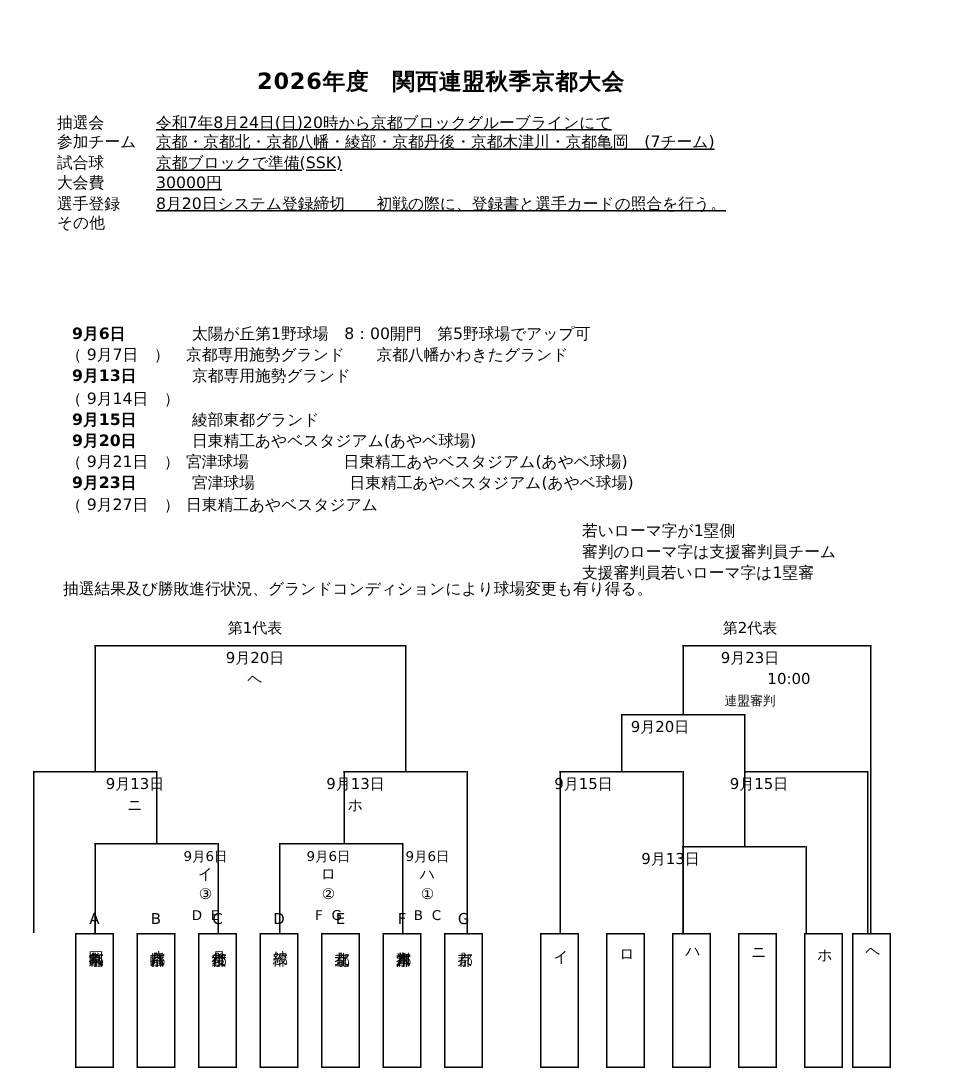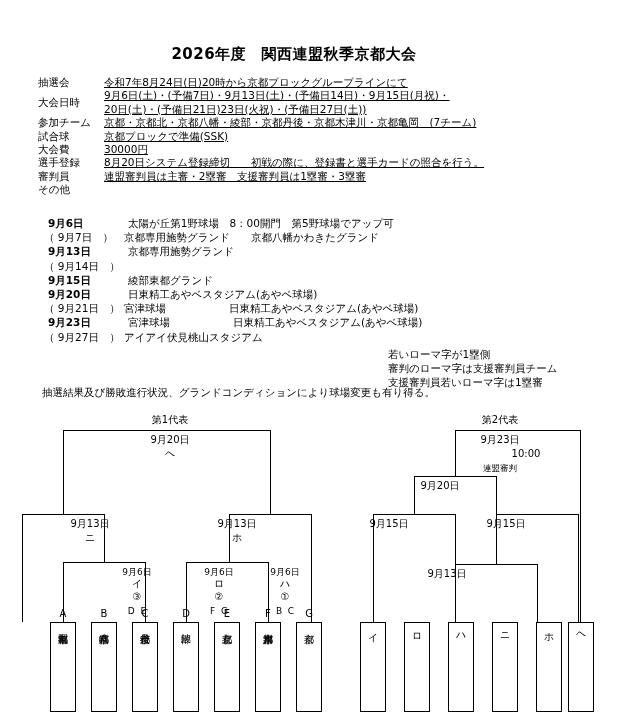--- a/index.html
+++ b/index.html
@@ -162,45 +162,36 @@
 <div class="page">
 
   <div class="title">2026年度　関西連盟秋季京都大会</div>
 
   <div class="info">
     <div class="info-row">
       <div class="info-label">抽選会</div>
       <div class="info-value">令和7年8月24日(日)20時から京都ブロックグルーブラインにて</div>
     </div>
     <div class="info-row">
-      <div class="info-label">大会日時</div>
-      <div class="info-value">9月6日(土)・(予備7日)・9月13日(土)・(予備日14日)・9月15日(月祝)・
-20日(土)・(予備日21日)23日(火祝)・(予備日27日(土))</div>
-    </div>
-    <div class="info-row">
       <div class="info-label">参加チーム</div>
       <div class="info-value">京都・京都北・京都八幡・綾部・京都丹後・京都木津川・京都亀岡　(7チーム)</div>
     </div>
     <div class="info-row">
       <div class="info-label">試合球</div>
       <div class="info-value">京都ブロックで準備(SSK)</div>
     </div>
     <div class="info-row">
       <div class="info-label">大会費</div>
       <div class="info-value">30000円</div>
     </div>
     <div class="info-row">
       <div class="info-label">選手登録</div>
       <div class="info-value">8月20日システム登録締切　　初戦の際に、登録書と選手カードの照合を行う。</div>
     </div>
     <div class="info-row">
-      <div class="info-label">審判員</div>
-      <div class="info-value">連盟審判員は主審・2塁審　支援審判員は1塁審・3塁審</div>
-    </div>
-    <div class="info-row">
       <div class="info-label">その他</div>
       <div class="info-value"></div>
     </div>
   </div>
 
   <div class="schedule">
     <div class="sch-row">
       <div class="sch-date main">9月6日</div>
       <div class="sch-venue">太陽が丘第1野球場　8：00開門　第5野球場でアップ可</div>
     </div>
@@ -227,21 +218,21 @@
     <div class="sch-row">
       <div class="sch-date">（ 9月21日　）</div>
       <div class="sch-venue">宮津球場　　　　　　日東精工あやベスタジアム(あやベ球場)</div>
     </div>
     <div class="sch-row">
       <div class="sch-date main">9月23日</div>
       <div class="sch-venue">宮津球場　　　　　　日東精工あやベスタジアム(あやベ球場)</div>
     </div>
     <div class="sch-row">
       <div class="sch-date">（ 9月27日　）</div>
-      <div class="sch-venue">アイアイ伏見桃山スタジアム</div>
+      <div class="sch-venue">日東精工あやベスタジアム</div>
     </div>
   </div>
 
   <div class="notes">
     <div class="note-line">若いローマ字が1塁側</div>
     <div class="note-line">審判のローマ字は支援審判員チーム</div>
     <div class="note-line">支援審判員若いローマ字は1塁審</div>
   </div>
 
   <div class="remark">抽選結果及び勝敗進行状況、グランドコンディションにより球場変更も有り得る。</div>

